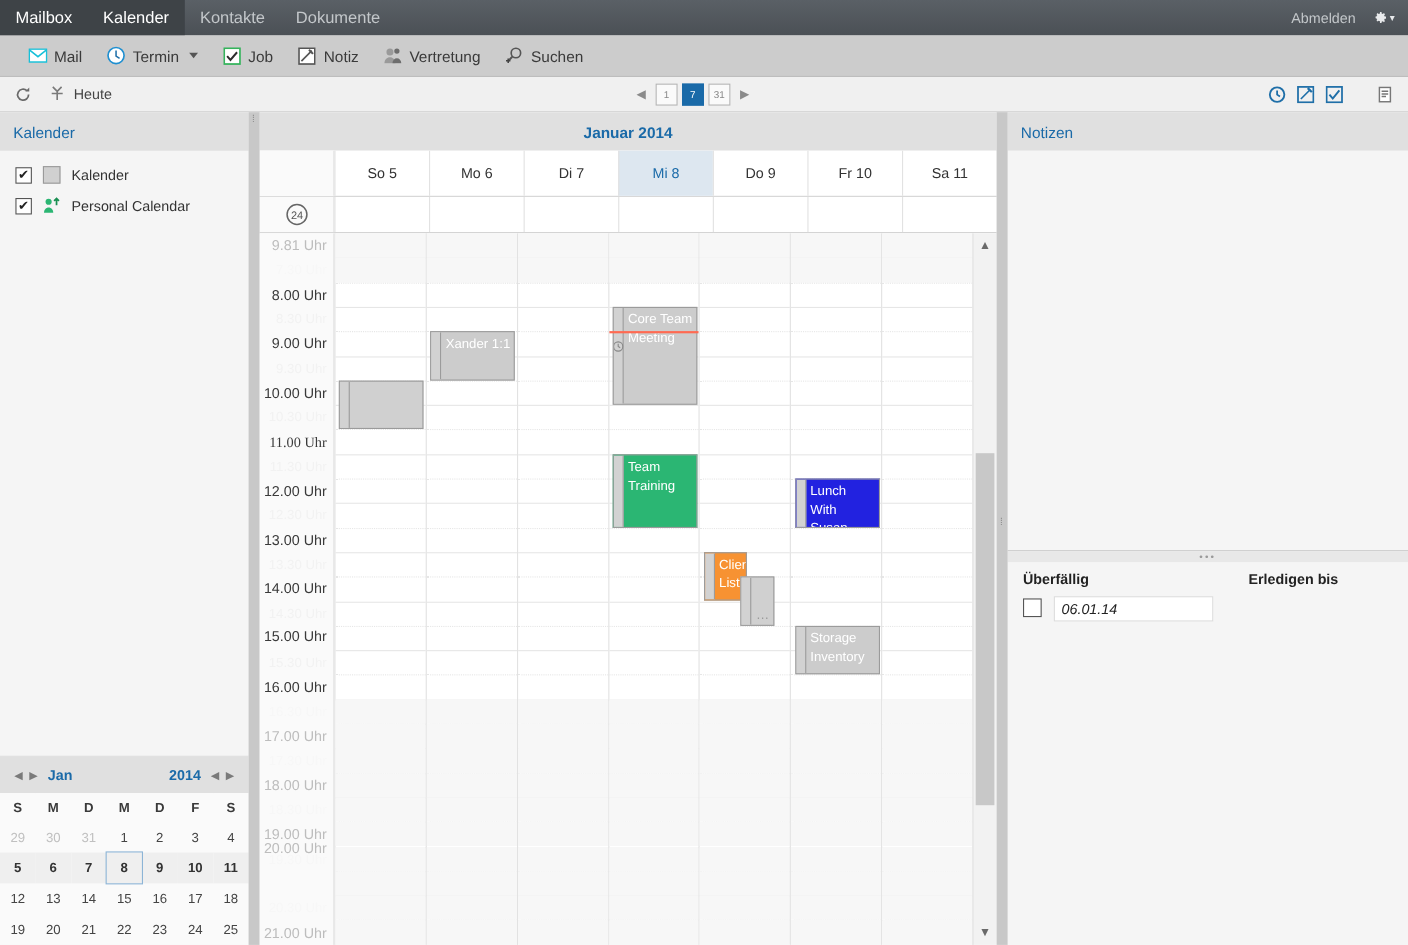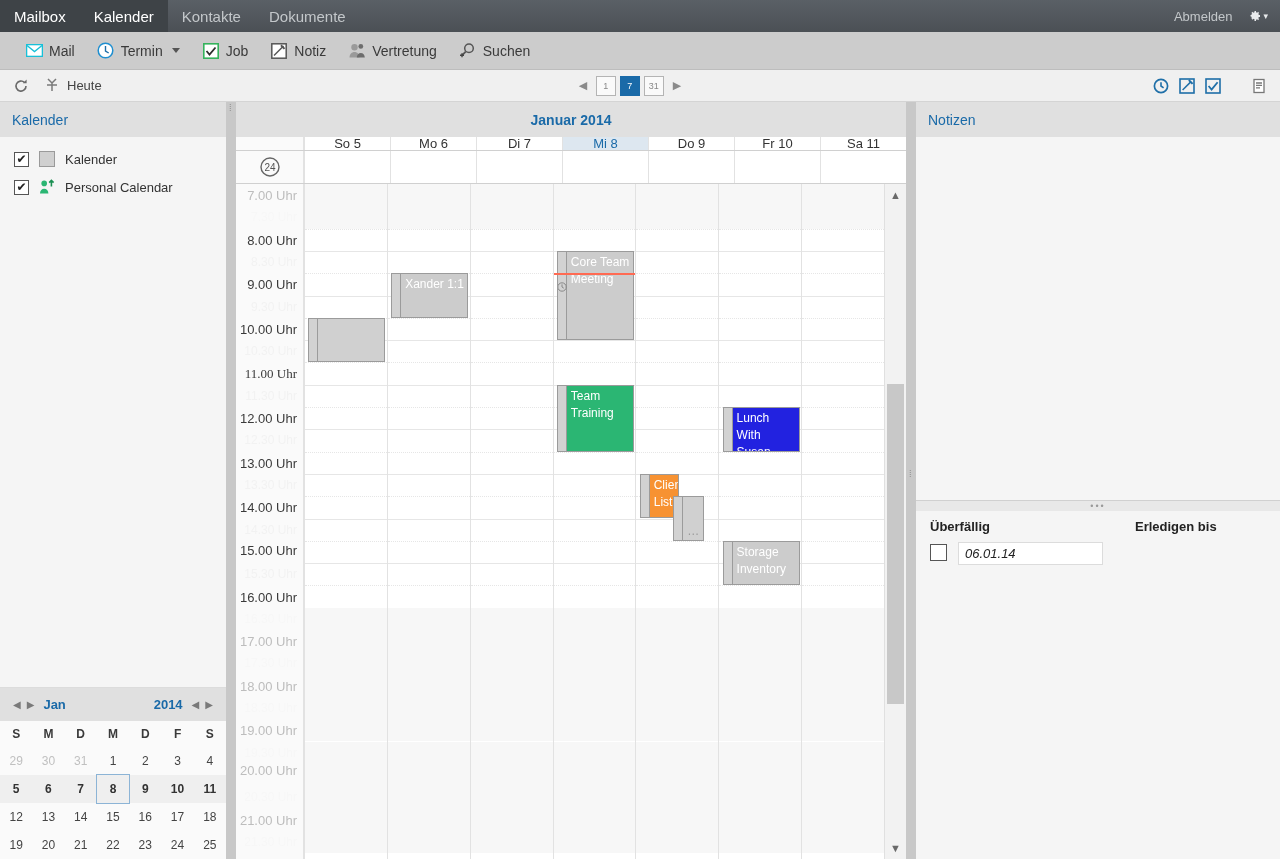--- a/index.html
+++ b/index.html
@@ -68,21 +68,21 @@
   table.mic td { font-size:12px; text-align:center; padding:7px 0; color:#444; cursor:pointer;}
   table.mic td.out { color:#c0c0c0; }
   table.mic tr.weekrow td { background:#efefef; font-weight:bold; color:#333; }
   table.mic td.today { color:#1a6aa8; background:#e3eef7; outline:1px solid #8cb4d6; }
   
   .vsplit { width:10px; background:#c8c8c8; position:relative; cursor:col-resize;}
   .vsplit .dots{position:absolute;left:3px;width:4px;color:#8a8a8a;font-size:9px;line-height:4px;letter-spacing:0;}
   
   #center { flex:1; background:#fff; display:flex; flex-direction:column; min-width:0;}
   #monthbar { height:35px; background:#e0e0e0; display:flex;align-items:center;justify-content:center; color:#1a6aa8; font-weight:bold; font-size:14px;}
-  #dayhdr { display:flex; height:14px; border-bottom:1px solid #d0d0d0; background:#fff;}
+  #dayhdr { display:flex; height:42px; border-bottom:1px solid #d0d0d0; background:#fff;}
   #dayhdr .gutter { width:68px; flex:none; border-right:1px solid #e2e2e2; background:#fafafa;}
   #dayhdr .dcell { flex:1; display:flex;align-items:center;justify-content:center; font-size:13px; border-left:1px solid #e2e2e2; color:#333;}
   #dayhdr .dcell.today { background:#dde7f0; color:#1a6aa8; }
   #alldayrow { display:flex; height:33px; border-bottom:1px solid #d0d0d0; background:#fff;}
   #alldayrow .gutter{width:68px;flex:none;display:flex;align-items:center;justify-content:center;background:#fafafa;border-right:1px solid #e2e2e2;}
   #alldayrow .dcell{flex:1;border-left:1px solid #e2e2e2;}
   #gridwrap { flex:1; display:flex; position:relative; overflow:hidden;}
   #gridscroll { flex:1; display:flex; position:relative; min-width:0;}
   #gutter { width:68px;flex:none; position:relative; background:#fafafa; border-right:1px solid #e2e2e2;}
   .tlabel { position:absolute; right:6px; font-size:13px; color:#3a3a3a; transform:translateY(-50%);}
@@ -399,21 +399,21 @@
       <div class="dcell"></div>
       <div class="dcell"></div>
       <div class="dcell"></div>
       <div class="dcell"></div>
       <div class="dcell"></div>
       <div class="dcell"></div>
     </div>
     <div id="gridwrap">
       <div id="gridscroll">
         <div id="gutter">
-            <div class="tlabel off" style="top: 11.15px;">7.00 Uhr</div>
+            <div class="tlabel off" style="top: 11.15px;">9.81 Uhr</div>
             <div class="tlabel half halfoff" style="top: 33.45px;">7.30 Uhr</div>
             <div class="tlabel" style="top: 55.75px;">8.00 Uhr</div>
             <div class="tlabel half" style="top: 78.05px;">8.30 Uhr</div>
             <div class="tlabel" style="top: 100.35px;">9.00 Uhr</div>
             <div class="tlabel half" style="top: 122.65px;">9.30 Uhr</div>
             <div class="tlabel" style="top: 144.95px;">10.00 Uhr</div>
             <div class="tlabel half" style="top: 167.25px;">10.30 Uhr</div>
             <div class="tlabel" style="top: 189.55px; font-family: Liberation Serif, serif;">11.00 Uhr</div>
             <div class="tlabel half" style="top: 211.85px;">11.30 Uhr</div>
             <div class="tlabel" style="top: 234.15px;">12.00 Uhr</div>
@@ -425,21 +425,21 @@
             <div class="tlabel" style="top: 366px;">15.00 Uhr</div>
             <div class="tlabel half" style="top: 390.25px;">15.30 Uhr</div>
             <div class="tlabel" style="top: 412.55px;">16.00 Uhr</div>
             <div class="tlabel half halfoff" style="top: 434.85px;">16.30 Uhr</div>
             <div class="tlabel off" style="top: 457.15px;">17.00 Uhr</div>
             <div class="tlabel half halfoff" style="top: 479.45px;">17.30 Uhr</div>
             <div class="tlabel off" style="top: 501.75px;">18.00 Uhr</div>
             <div class="tlabel half halfoff" style="top: 524.05px;">18.30 Uhr</div>
             <div class="tlabel off" style="top: 546.35px;">19.00 Uhr</div>
             <div class="tlabel half halfoff" style="top: 568.65px;">19.30 Uhr</div>
-            <div class="tlabel off" style="top: 586px;">20.00 Uhr</div>
+            <div class="tlabel off" style="top: 559px;">20.00 Uhr</div>
             <div class="tlabel half halfoff" style="top: 613.25px;">20.30 Uhr</div>
             <div class="tlabel off" style="top: 635.55px;">21.00 Uhr</div>
             <div class="tlabel half halfoff" style="top: 657.85px;">21.30 Uhr</div>
           </div>
         <div id="cols">
             <div class="daycol">
               <div class="offband" style="top: 0px; height: 22.3px;"></div>
               <div class="hline" style="top: 22.3px;"></div>
               <div class="offband" style="top: 22.3px; height: 22.3px;"></div>
               <div class="hline half" style="top: 44.6px;"></div>

